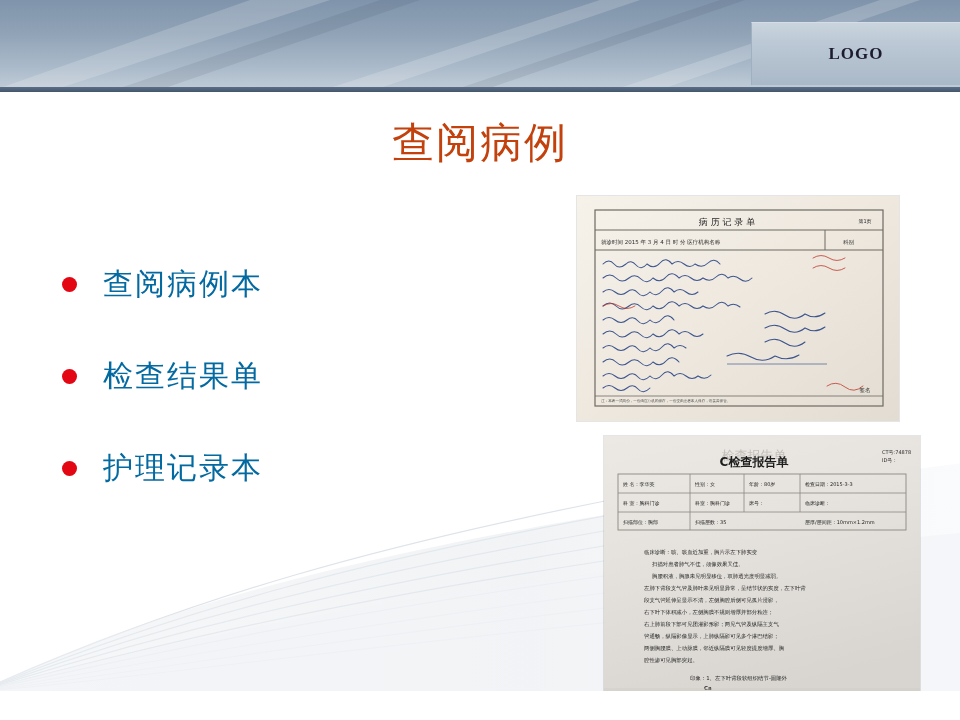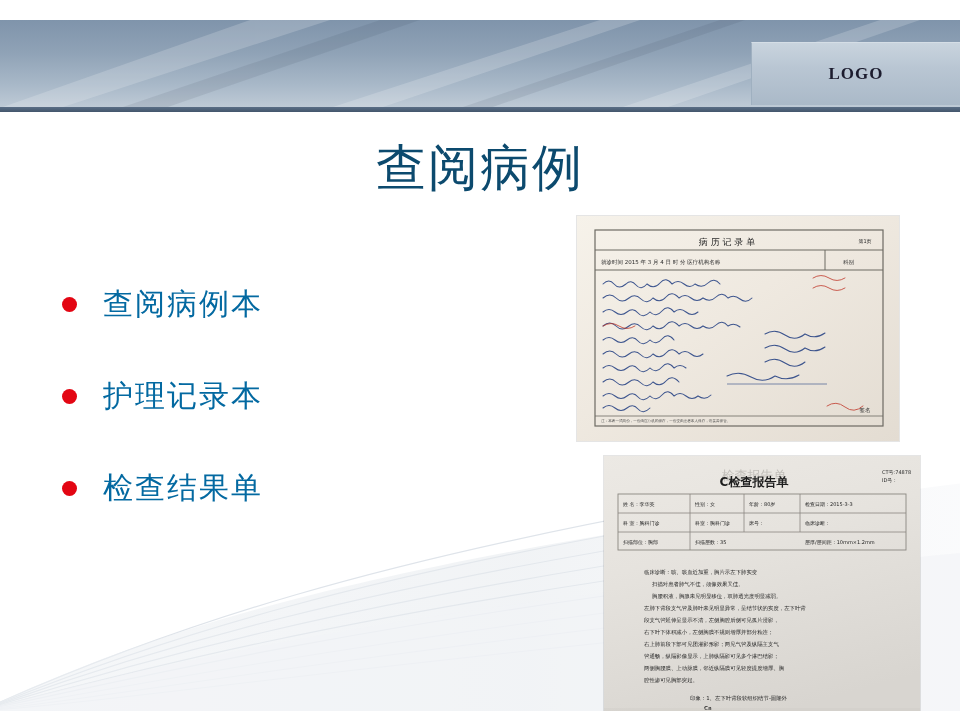--- a/index.html
+++ b/index.html
@@ -16,21 +16,20 @@
   }
 
   
   #slide {
     position: absolute;
     left: 0; top: 0;
     width: 960px;
     height: 691px;
     background: #ffffff;
     overflow: hidden;
-    margin-top: 20px;
   }
 
   
   .bg-swoosh {
     position: absolute;
     left: 0;
     bottom: 0;
     width: 960px;
     height: 300px;
     overflow: hidden;
@@ -87,22 +86,22 @@
   }
 
   
   .slide-title {
     position: absolute;
     left: 0;
     top: 118px;
     width: 960px;
     text-align: center;
     font-family: "DejaVu Sans", sans-serif;
-    font-size: 50px;
-    color: #0c4a6e;
+    font-size: 42px;
+    color: #c2410c;
     letter-spacing: 2px;
     line-height: 1.2;
   }
 
   
   .bullets {
     position: absolute;
     left: 62px;
     top: 238px;
     width: 470px;
@@ -205,26 +204,26 @@
 
   <div class="bullets">
 
     <div class="bullet-row">
       <span class="bullet-dot"></span>
       <span class="bullet-label">查阅病例本</span>
     </div>
 
     <div class="bullet-row">
       <span class="bullet-dot"></span>
-      <span class="bullet-label">护理记录本</span>
+      <span class="bullet-label">检查结果单</span>
     </div>
 
     <div class="bullet-row">
       <span class="bullet-dot"></span>
-      <span class="bullet-label">检查结果单</span>
+      <span class="bullet-label">护理记录本</span>
     </div>
 
   </div>
 
   <div class="doc-photo" id="photo-medical-record">
     <svg class="photo-svg" viewBox="0 0 322 225" xmlns="http://www.w3.org/2000/svg" aria-hidden="true">
       <defs>
         <linearGradient id="paper1" x1="0" y1="0" x2="1" y2="1">
           <stop offset="0%" stop-color="#f6f2ea"></stop>
           <stop offset="45%" stop-color="#efe9e0"></stop>

